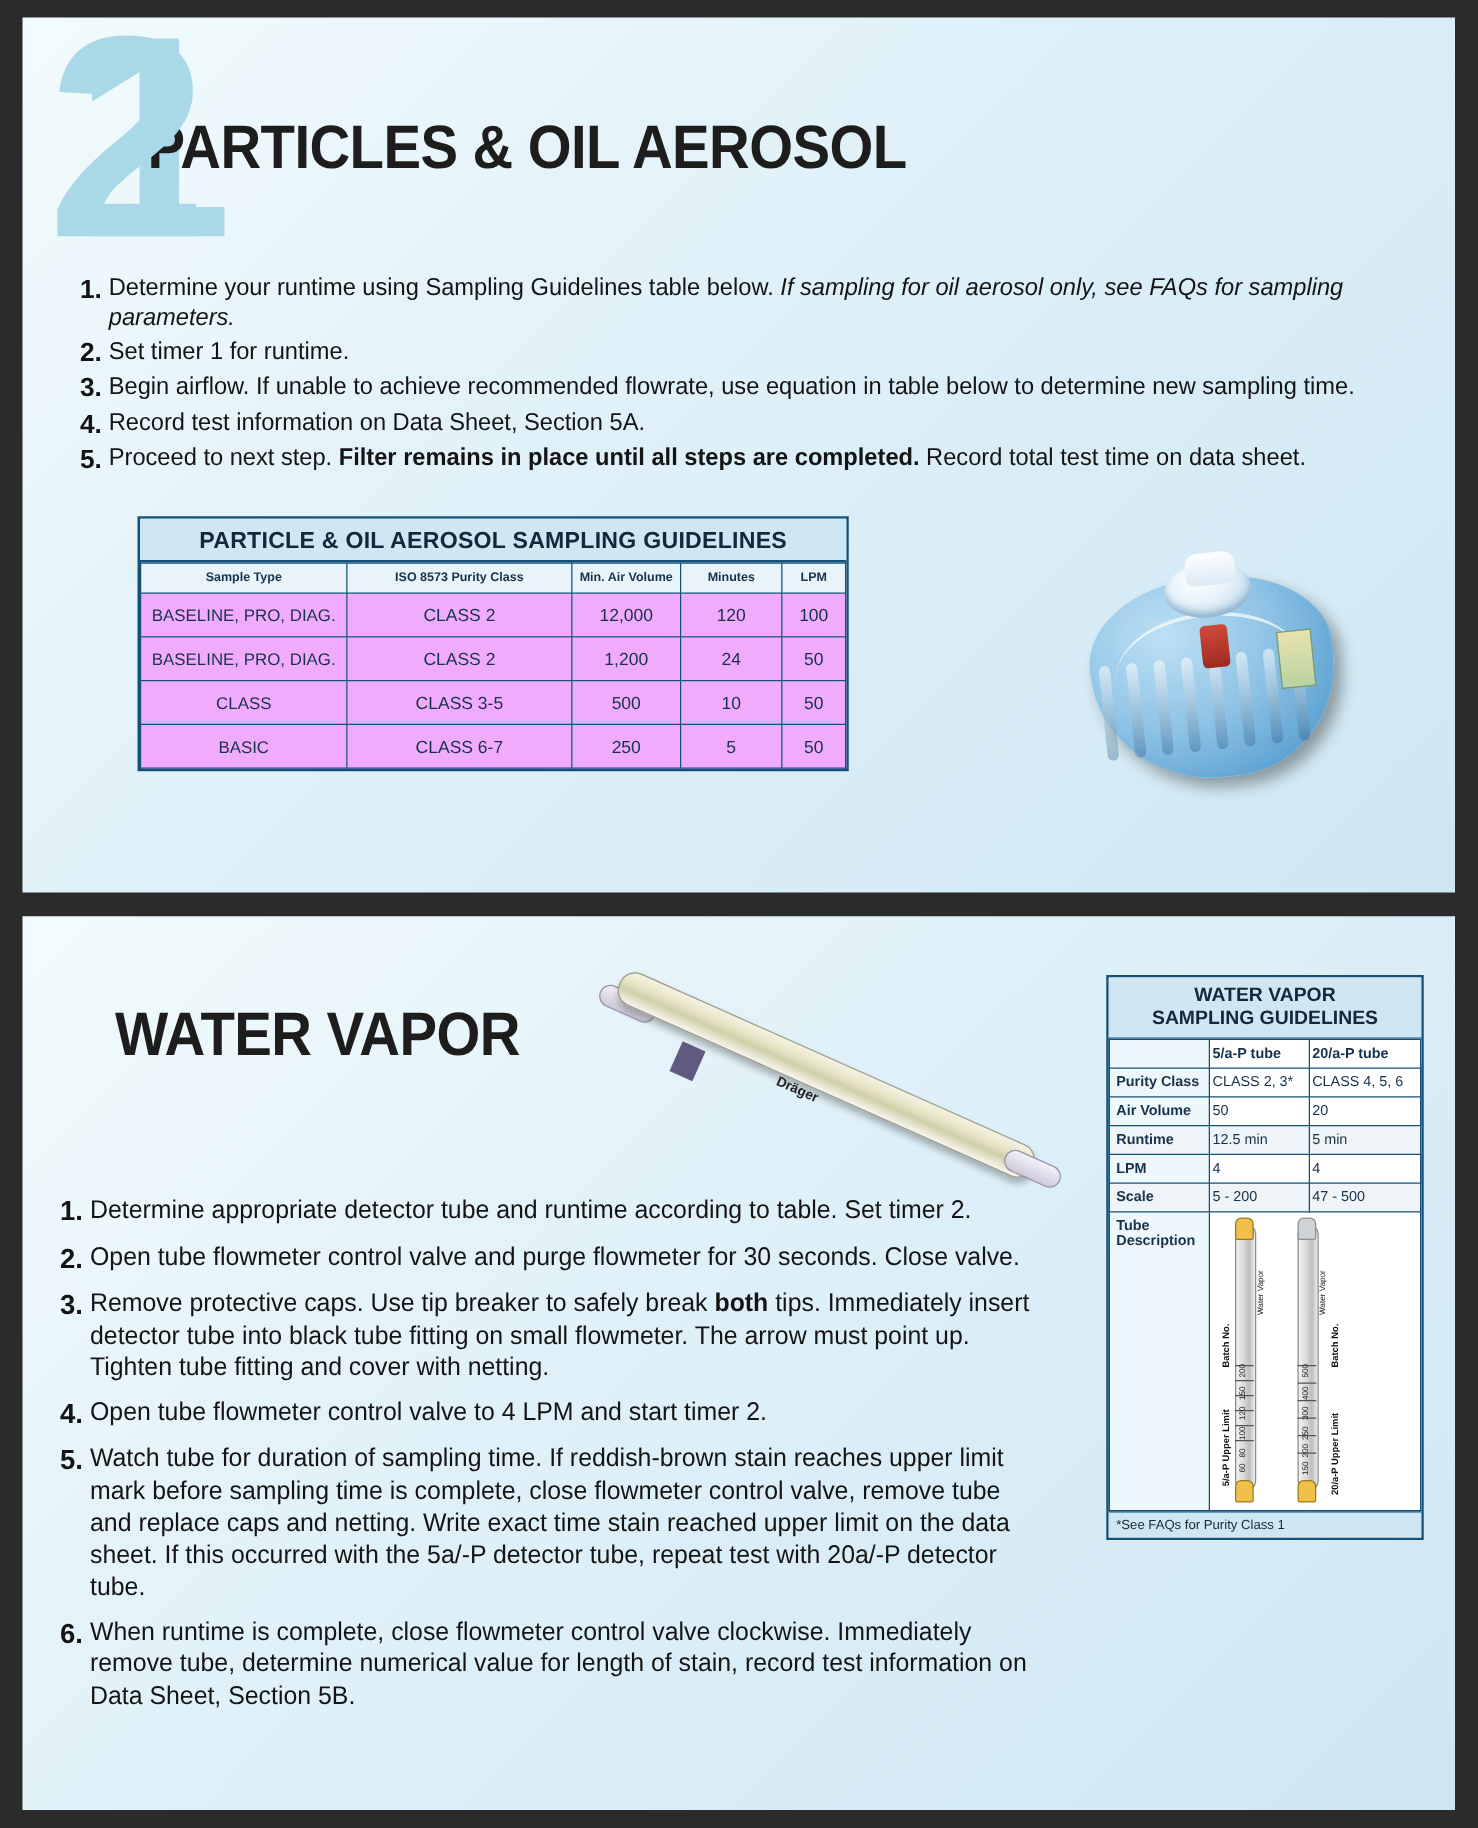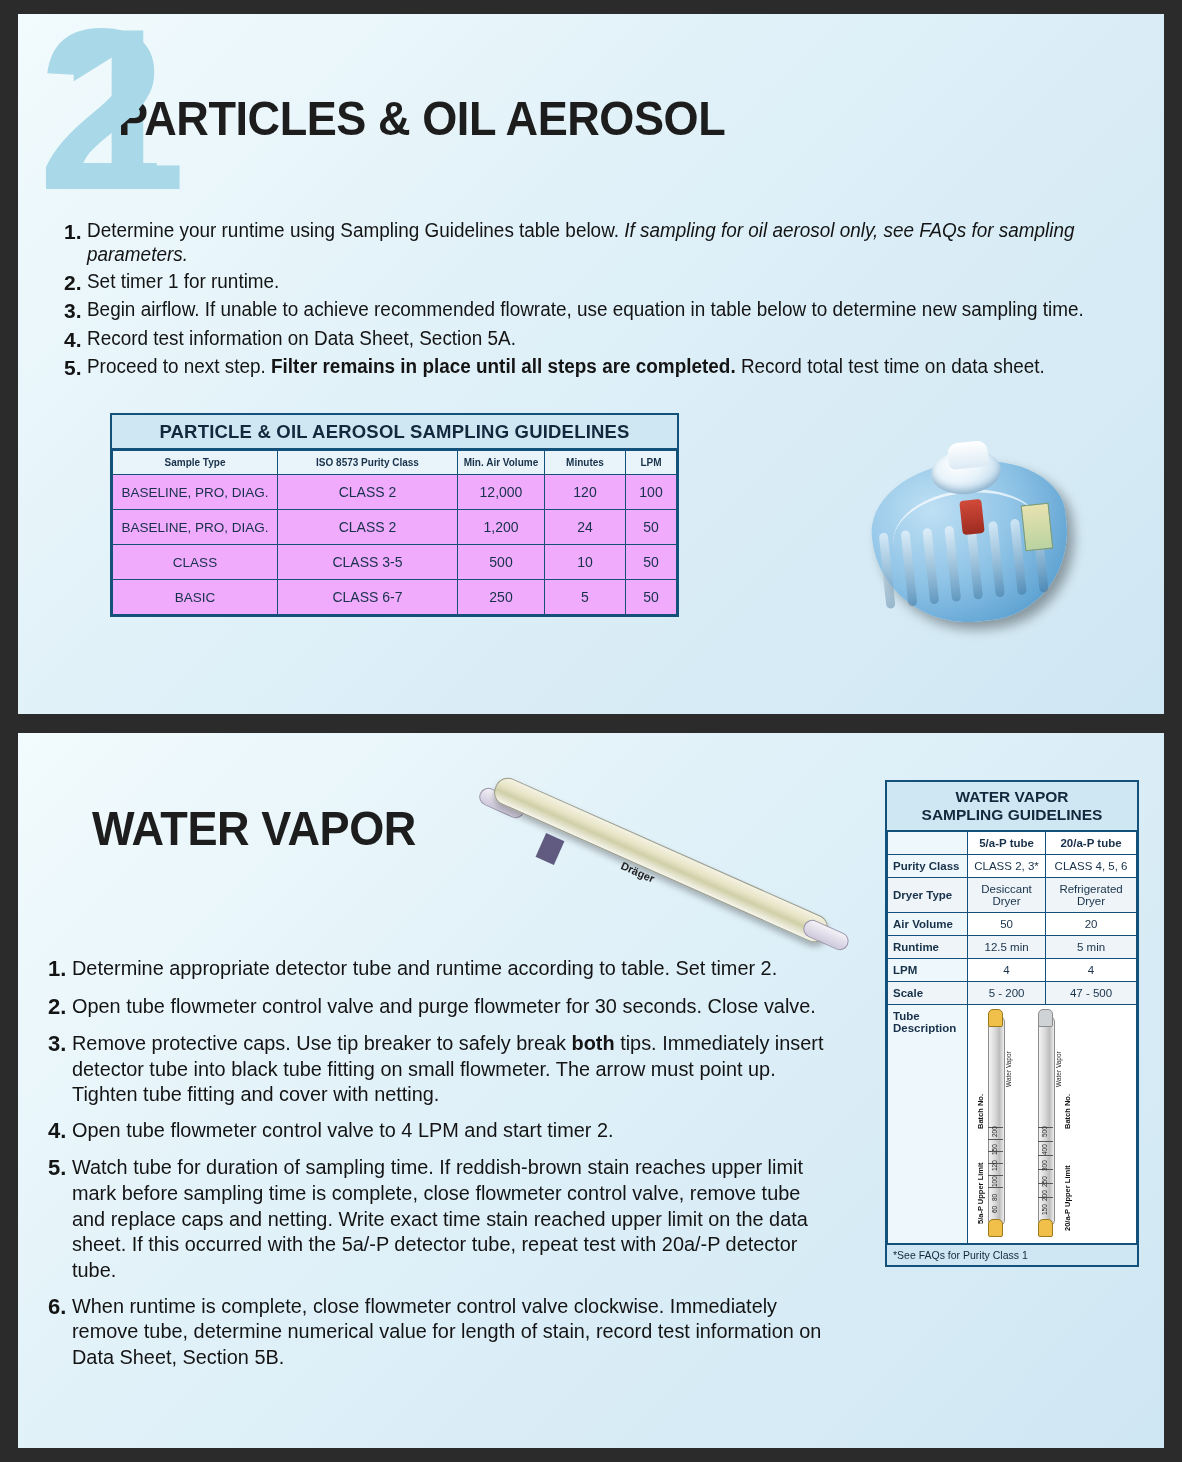--- a/index.html
+++ b/index.html
@@ -206,21 +206,21 @@
     position:absolute;left:885px;top:780px;width:250px;
     border:2px solid #13507a;background:#fff;
   }
   .tbl2 .hdr{
     background:#cfe7f3;text-align:center;font-weight:bold;
     font-size:15.5px;color:#12283c;padding:6px 4px;line-height:1.15;
     border-bottom:1px solid #13507a;
   }
   .tbl2 table{border-collapse:collapse;width:100%;}
   .tbl2 td,.tbl2 th{
-    border:1px solid #13507a;color:#17314a;text-align:center;
+    border:1px solid #13507a;color:#17314a;text-align:left;
     font-size:11.5px;padding:5px 2px;
   }
   .tbl2 th.rowlbl, .tbl2 td.rowlbl{
     text-align:left;font-weight:bold;font-size:11.5px;padding-left:5px;
     background:#eef7fb;width:72px;
   }
   .tbl2 tr.alt td{background:#eef4f7;}
   .tbl2 .colhdr{font-weight:bold;font-size:11.5px;background:#fff;}
   .tbl2 .tubecell{height:230px;vertical-align:top;padding:4px 0;background:#fff;}
   .tbl2 .foot{
@@ -403,25 +403,20 @@
         <tr>
           <td class="rowlbl"></td>
           <td class="colhdr">5/a-P tube</td>
           <td class="colhdr">20/a-P tube</td>
         </tr>
         <tr>
           <td class="rowlbl">Purity Class</td>
           <td>CLASS 2, 3*</td>
           <td>CLASS 4, 5, 6</td>
         </tr>
-        <tr class="alt">
-          <td class="rowlbl">Dryer Type</td>
-          <td>Desiccant Dryer</td>
-          <td>Refrigerated Dryer</td>
-        </tr>
         <tr>
           <td class="rowlbl">Air Volume</td>
           <td>50</td>
           <td>20</td>
         </tr>
         <tr class="alt">
           <td class="rowlbl">Runtime</td>
           <td>12.5 min</td>
           <td>5 min</td>
         </tr>

